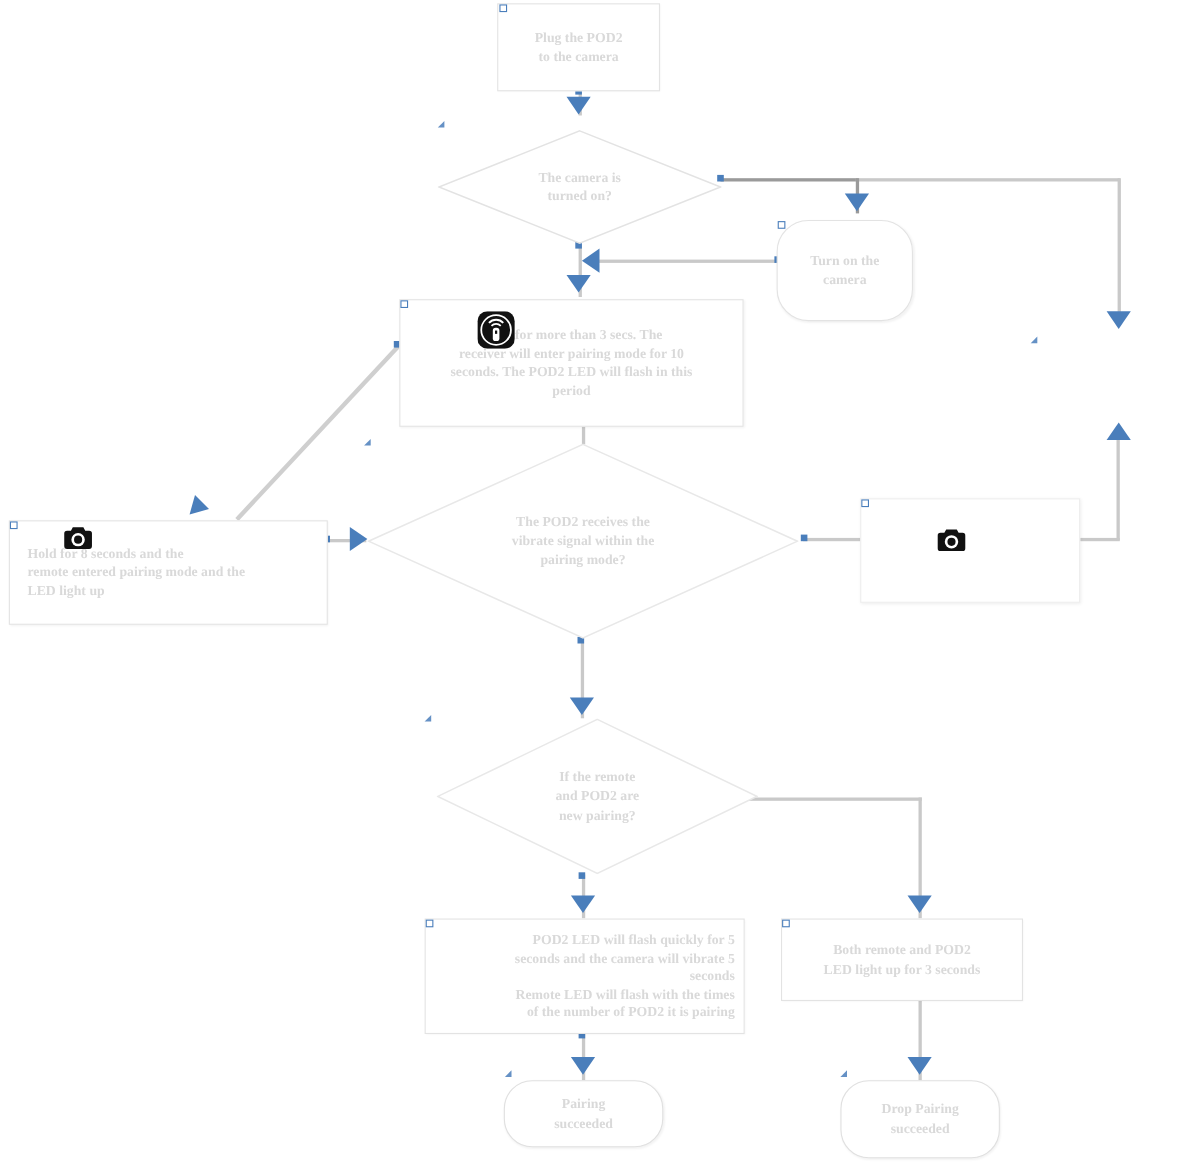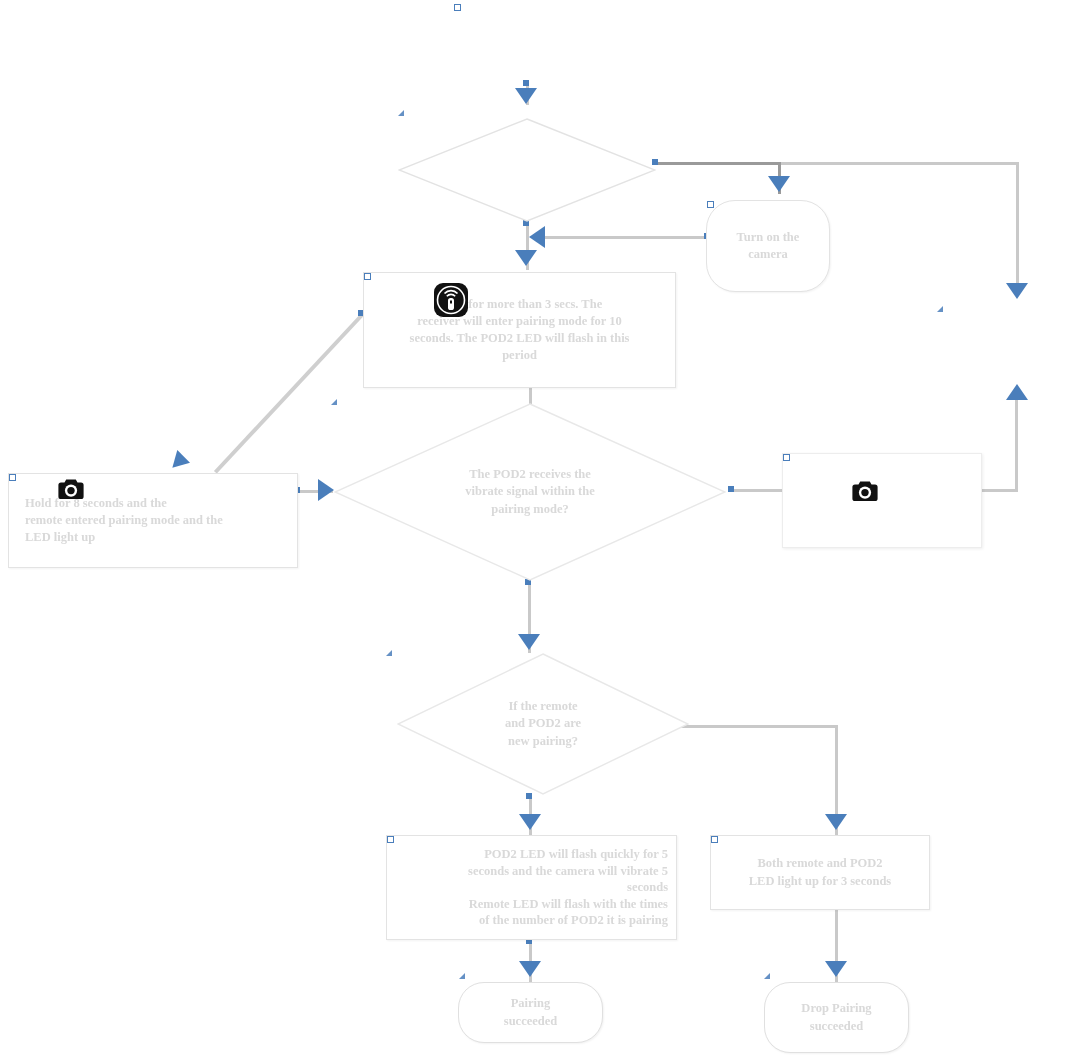--- a/index.html
+++ b/index.html
@@ -109,26 +109,32 @@
   <div class="arrow down" style="left:825px;top:961px;"></div>
   <div class="hdl" style="left:832px;top:903px;"></div>
 
   <div class="tick" style="left:398px;top:110px;"></div>
   <div class="tick" style="left:331px;top:399px;"></div>
   <div class="tick" style="left:386px;top:650px;"></div>
   <div class="tick" style="left:937px;top:306px;"></div>
   <div class="tick" style="left:459px;top:973px;"></div>
   <div class="tick" style="left:764px;top:973px;"></div>
 
+  <div class="node rect" style="left:452px;top:3px;width:148px;height:80px;font-size:12.5px;font-weight:bold;">
+    <span class="txt">Plug the POD2
+to the camera</span>
+  </div>
   <div class="hdl open" style="left:454px;top:4px;"></div>
 
   <div class="node diamond" style="left:398px;top:118px;width:258px;height:104px;font-size:12.5px;font-weight:bold;">
     <svg width="258" height="104" viewBox="0 0 258 104">
       <polygon points="129,1 257,52 129,103 1,52" fill="#ffffff" stroke="#e3e3e3" stroke-width="1.4"></polygon>
     </svg>
+    <span class="txt">The camera is
+turned on?</span>
   </div>
 
   <div class="node rect" style="left:706px;top:200px;width:124px;height:92px;font-size:12.5px;font-weight:bold;border-radius:29px;">
     <span class="txt">Turn on the
 camera</span>
   </div>
   <div class="hdl open" style="left:707px;top:201px;"></div>
 
   <div class="node rect" style="left:363px;top:272px;width:313px;height:116px;font-size:12.5px;font-weight:bold;">
     <span class="txt">Press            for more than 3 secs. The

